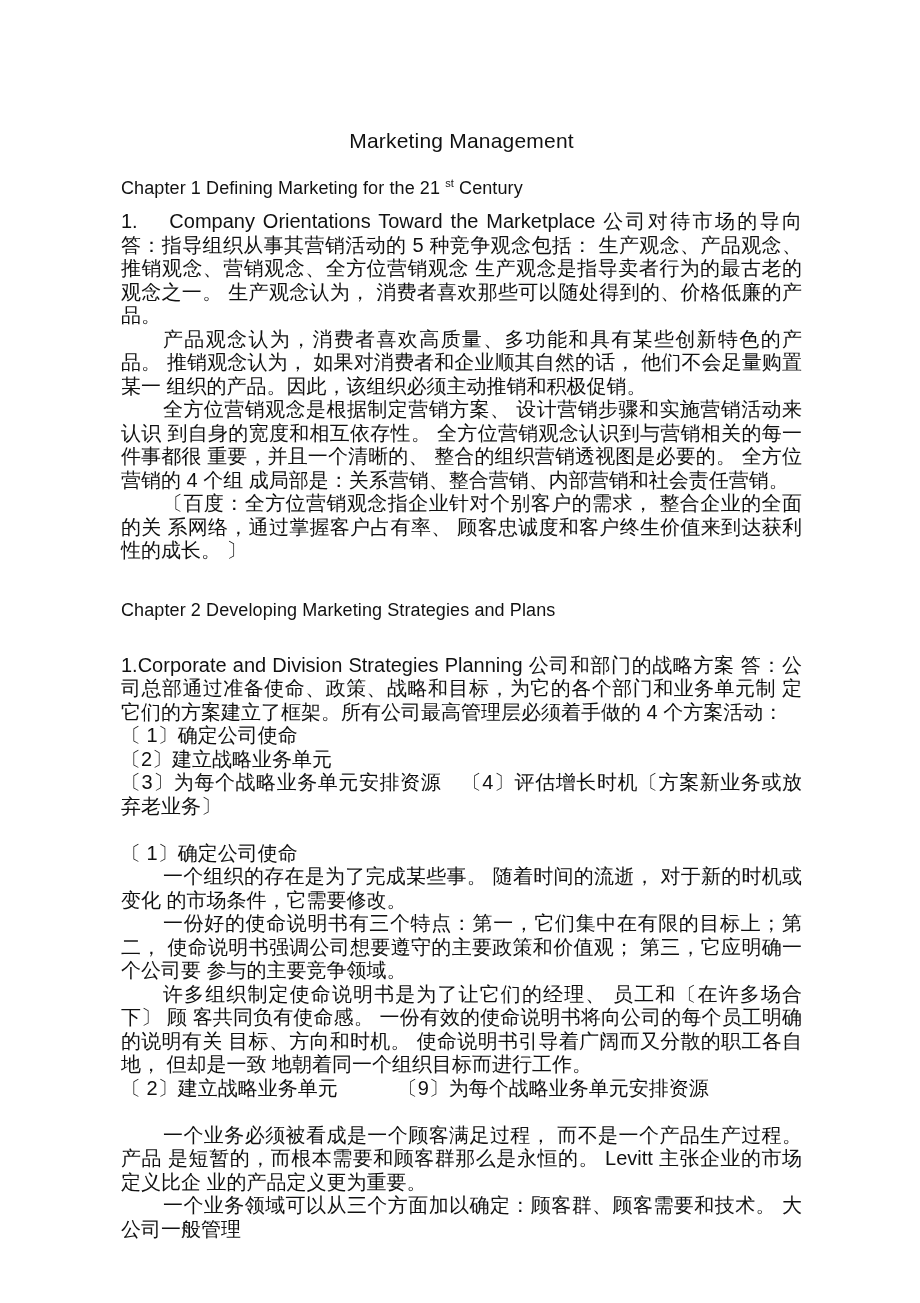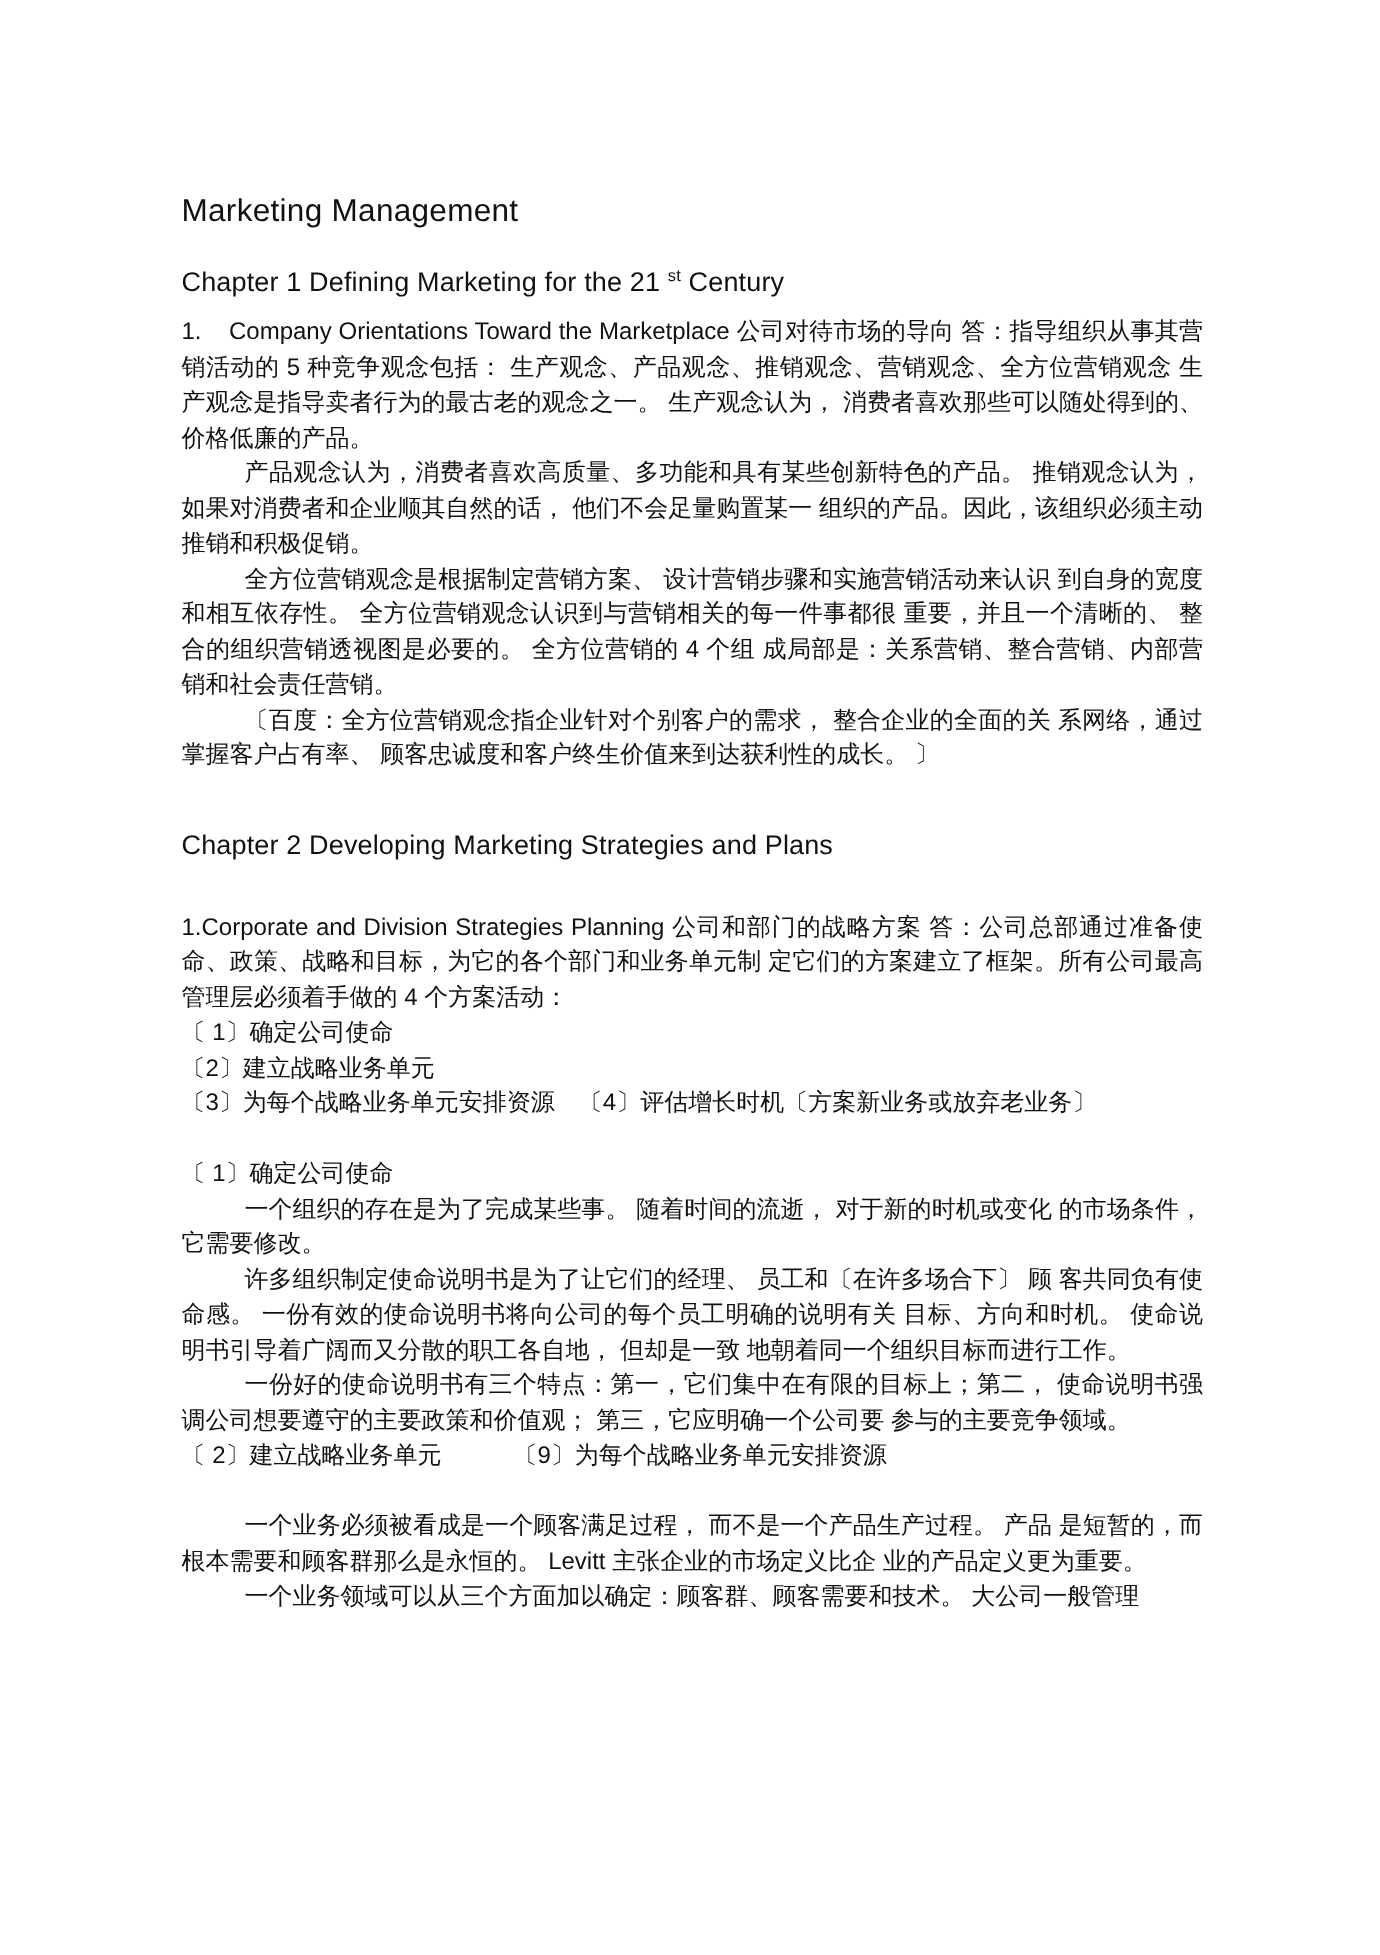--- a/index.html
+++ b/index.html
@@ -19,41 +19,41 @@
   .content {
     position: absolute;
     left: 121px;
     top: 0;
     width: 681px;
   }
   .doc-title {
     margin: 128px 0 0 0;
     font-size: 21px;
     font-weight: 400;
-    text-align: left;
+    text-align: center;
     line-height: 26px;
     letter-spacing: 0.2px;
   }
   .chapter-heading {
     font-size: 18px;
     font-weight: 400;
     line-height: 23px;
     letter-spacing: 0.1px;
   }
   .chapter-heading.ch1 { margin: 23px 0 10px 0; }
   .chapter-heading.ch2 { margin: 36px 0 32px 0; }
   .chapter-heading sup {
     font-size: 11px;
     vertical-align: super;
     line-height: 0;
     text-align: right;
   }
   .para {
     margin: 0;
-    font-size: 16px;
+    font-size: 20px;
     line-height: 23.5px;
     text-align: justify;
     word-break: break-all;
     white-space: pre-wrap;
   }
   .para.indent { text-indent: 42px; }
   .para.flat   { text-indent: 0; }
   .para.space-before { margin-top: 23.5px; }
 </style>
 </head>
@@ -82,23 +82,23 @@
     <p class="para flat">〔 1〕确定公司使命</p>
 
     <p class="para flat">〔2〕建立战略业务单元</p>
 
     <p class="para flat">〔3〕为每个战略业务单元安排资源　〔4〕评估增长时机〔方案新业务或放弃老业务〕</p>
 
     <p class="para flat space-before">〔 1〕确定公司使命</p>
 
     <p class="para indent">一个组织的存在是为了完成某些事。 随着时间的流逝， 对于新的时机或变化 的市场条件，它需要修改。</p>
 
+    <p class="para indent">一份好的使命说明书有三个特点：第一，它们集中在有限的目标上；第二， 使命说明书强调公司想要遵守的主要政策和价值观； 第三，它应明确一个公司要 参与的主要竞争领域。</p>
+
     <p class="para indent">许多组织制定使命说明书是为了让它们的经理、 员工和〔在许多场合下〕 顾 客共同负有使命感。 一份有效的使命说明书将向公司的每个员工明确的说明有关 目标、方向和时机。 使命说明书引导着广阔而又分散的职工各自地， 但却是一致 地朝着同一个组织目标而进行工作。</p>
-
-    <p class="para indent">一份好的使命说明书有三个特点：第一，它们集中在有限的目标上；第二， 使命说明书强调公司想要遵守的主要政策和价值观； 第三，它应明确一个公司要 参与的主要竞争领域。</p>
 
     <p class="para flat">〔 2〕建立战略业务单元　　　〔9〕为每个战略业务单元安排资源</p>
 
     <p class="para indent space-before">一个业务必须被看成是一个顾客满足过程， 而不是一个产品生产过程。 产品 是短暂的，而根本需要和顾客群那么是永恒的。 Levitt 主张企业的市场定义比企 业的产品定义更为重要。</p>
 
     <p class="para indent">一个业务领域可以从三个方面加以确定：顾客群、顾客需要和技术。 大公司一般管理</p>
 
   </div>
 </div>
 

